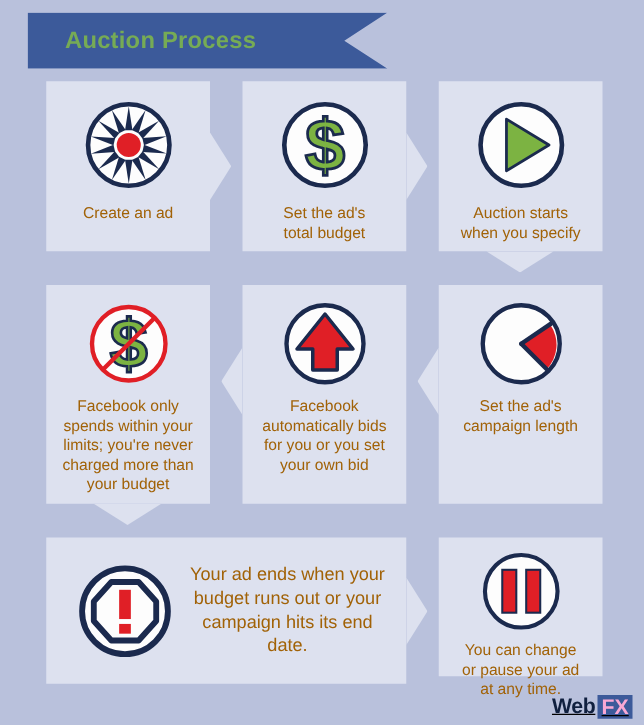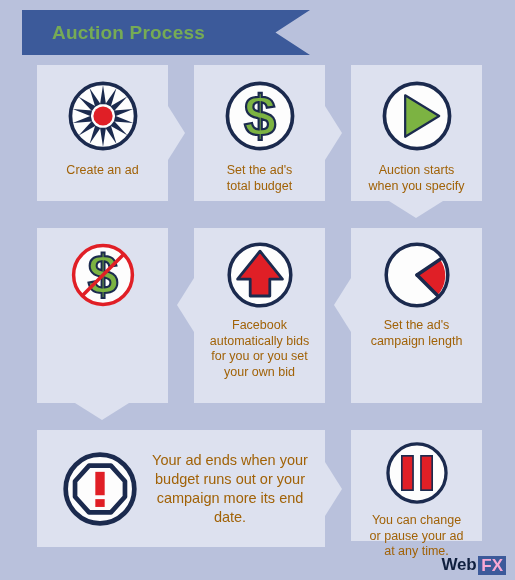--- a/index.html
+++ b/index.html
@@ -107,20 +107,21 @@
   }
 
   
   #webfx-logo {
     position: absolute;
     right: 9px;
     bottom: 5px;
     display: flex;
     align-items: center;
     height: 20px;
+    text-decoration: underline;
   }
   #webfx-web {
     font-size: 17px;
     font-weight: bold;
     color: #10203f;
     letter-spacing: -0.3px;
   }
   #webfx-fx {
     font-size: 17px;
     font-weight: bold;
@@ -201,20 +202,25 @@
 <div class="card" style="left:37px; top:228px; width:131px; height:175px;">
   <div class="card-inner">
     <div class="icon-wrap" style="margin-top:12px;">
       <svg width="70" height="70" viewBox="0 0 100 100">
         <circle cx="50" cy="50" r="44" fill="#fdfdfd"></circle>
         <text x="50" y="77" font-family="'Liberation Sans', sans-serif" font-size="78" font-weight="bold" fill="#7cb342" stroke="#1b2a4e" stroke-width="3" text-anchor="middle">$</text>
         <circle cx="50" cy="50" r="42" fill="none" stroke="#e01f26" stroke-width="5"></circle>
         <line x1="20" y1="80" x2="80" y2="20" stroke="#e01f26" stroke-width="5"></line>
       </svg>
     </div>
+    <div class="card-label" style="margin-top:8px;">Facebook only
+spends within your
+limits; you're never
+charged more than
+your budget</div>
   </div>
 </div>
 <div class="notch notch-down" style="left:75px; top:403px;"></div>
 
 <div class="notch notch-left" style="left:177px; top:278px;"></div>
 
 <div class="card" style="left:194px; top:228px; width:131px; height:175px;">
   <div class="card-inner">
     <div class="icon-wrap" style="margin-top:12px;">
       <svg width="70" height="70" viewBox="0 0 100 100">
@@ -251,21 +257,21 @@
     <div class="icon-wrap" style="margin-left:24px;">
       <svg width="78" height="78" viewBox="0 0 100 100">
         <circle cx="50" cy="50" r="44" fill="#fdfdfd" stroke="#1b2a4e" stroke-width="6"></circle>
         <polygon points="36,20 64,20 82,40 82,60 64,80 36,80 18,60 18,40" fill="none" stroke="#1b2a4e" stroke-width="6" stroke-linejoin="round"></polygon>
         <rect x="44" y="28" width="12" height="30" fill="#e01f26"></rect>
         <rect x="44" y="63" width="12" height="10" fill="#e01f26"></rect>
       </svg>
     </div>
     <div class="card-label" style="flex:1; margin-left:6px; margin-right:10px;">Your ad ends when your
 budget runs out or your
-campaign more its end date.</div>
+campaign hits its end date.</div>
   </div>
 </div>
 <div class="notch notch-right" style="left:325px; top:462px;"></div>
 
 <div class="card" style="left:351px; top:430px; width:131px; height:111px;">
   <div class="card-inner">
     <div class="icon-wrap" style="margin-top:10px;">
       <svg width="66" height="66" viewBox="0 0 100 100">
         <circle cx="50" cy="50" r="44" fill="#fdfdfd" stroke="#1b2a4e" stroke-width="5"></circle>
         <rect x="27" y="24" width="17" height="52" fill="#e01f26" stroke="#1b2a4e" stroke-width="2.5"></rect>

